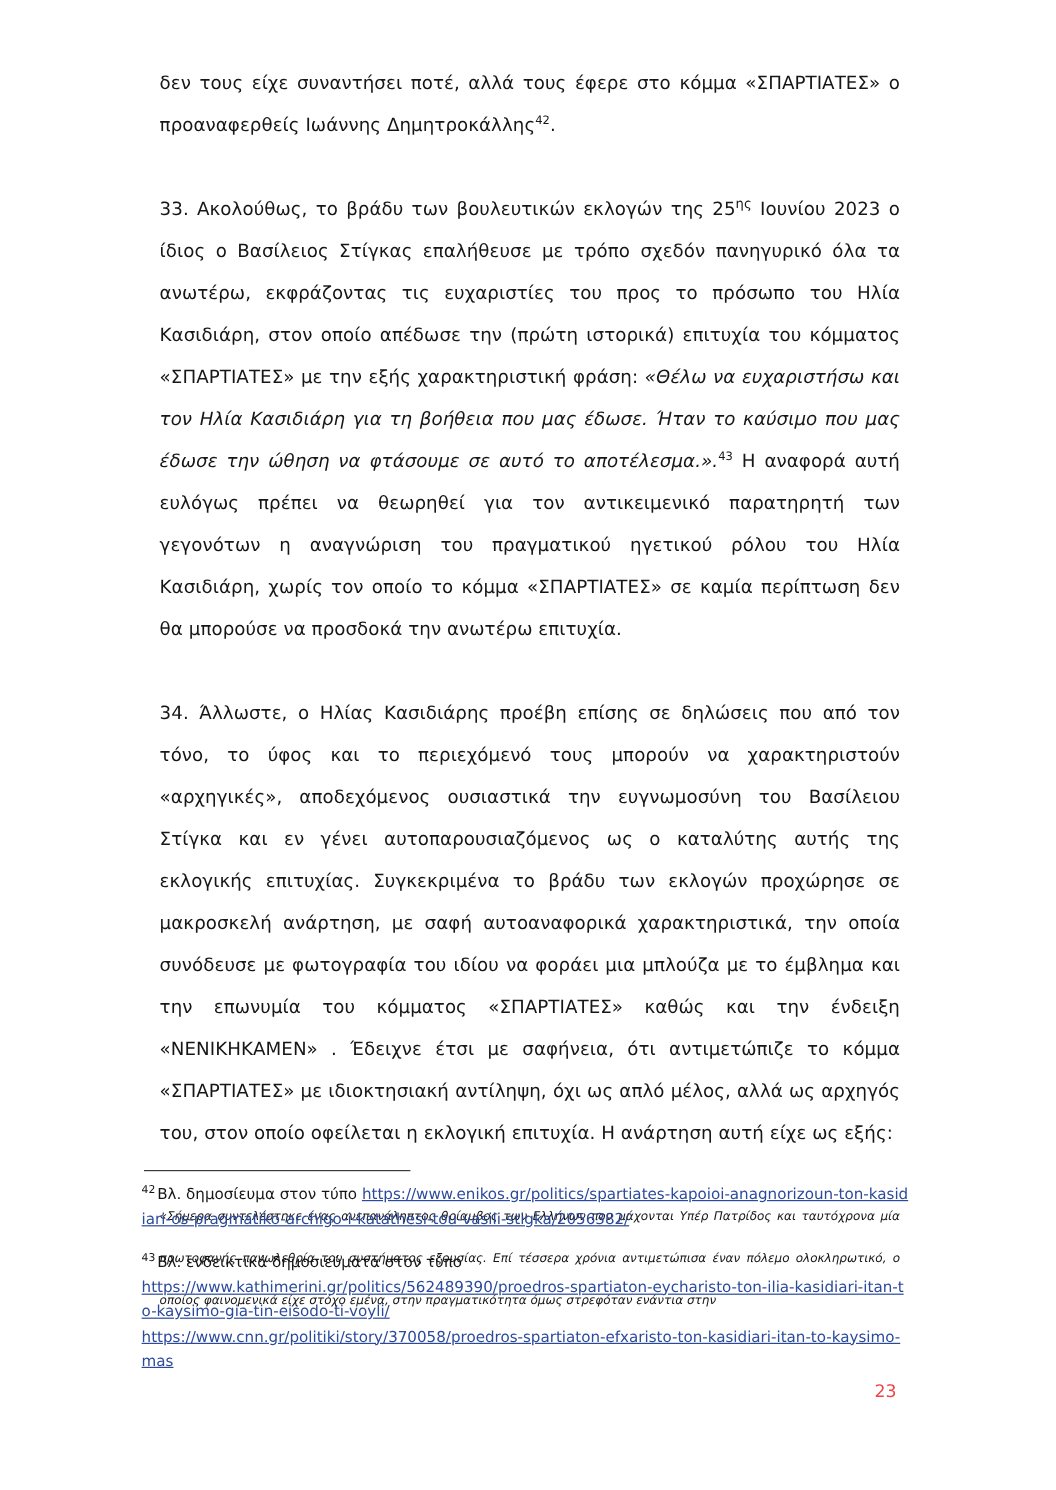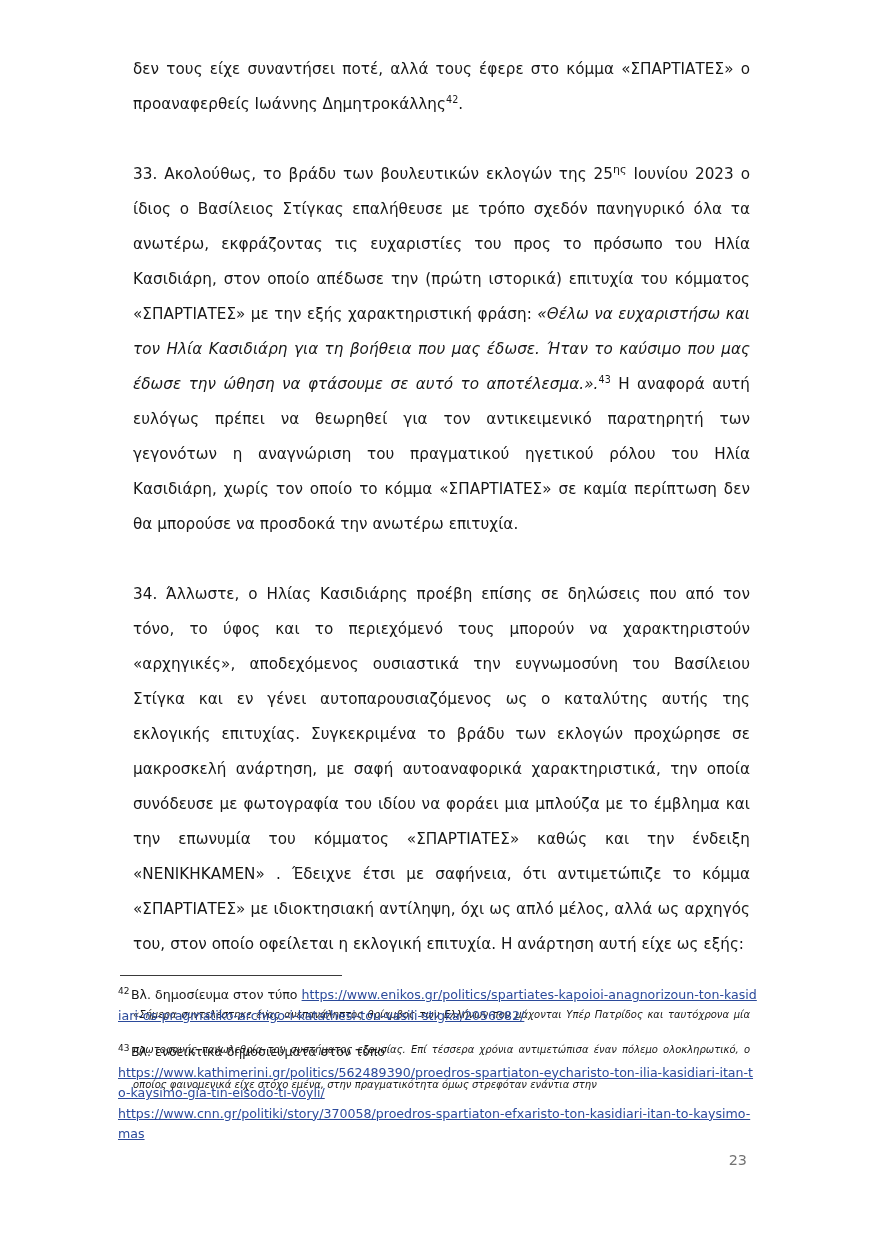--- a/index.html
+++ b/index.html
@@ -95,21 +95,21 @@
     color: #2b4a9b;
     text-decoration: underline;
     text-decoration-color: #2b4a9b;
     word-break: break-all;
   }
   .page-number {
     position: absolute;
     right: 133px;
     top: 1152px;
     font-size: 14.4px;
-    color: #737373;
+    color: #ef4444;
   }
 </style>
 </head>
 <body>
 
 <div class="page">
 
   <div class="content">
 
     <p class="body-par"><span>δεν τους είχε συναντήσει ποτέ, αλλά τους έφερε στο κόμμα «ΣΠΑΡΤΙΑΤΕΣ» ο προαναφερθείς Ιωάννης Δημητροκάλλης</span><sup class="fn">42</sup><span>.</span></p>

